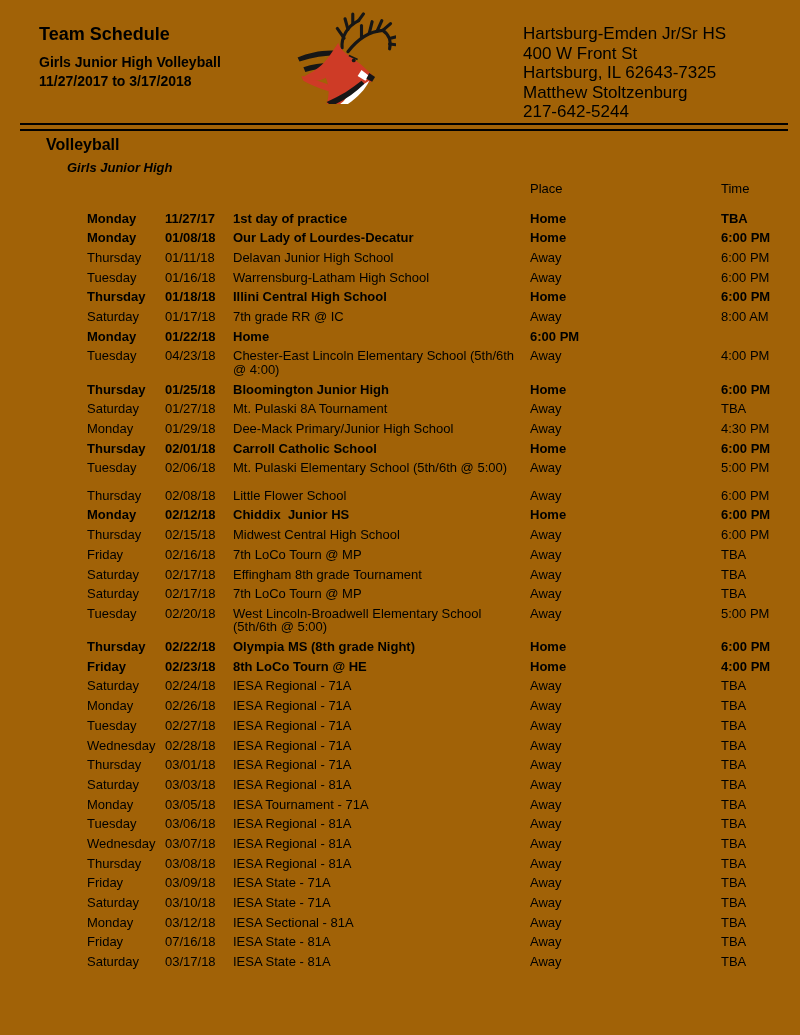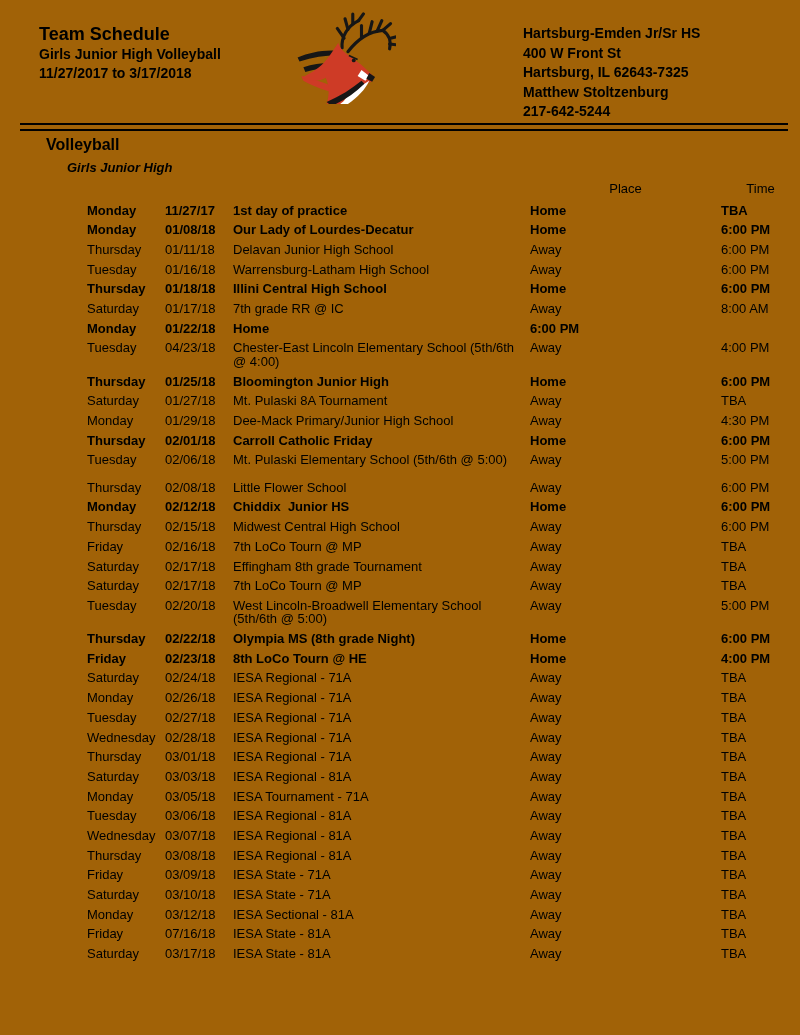--- a/index.html
+++ b/index.html
@@ -3,39 +3,39 @@
 <meta charset="utf-8">
 <style>
   html,body { margin:0; padding:0; background:#ffffff; }
   .page {
     position:relative; width:800px; height:1035px; background:#a16207;
     font-family:"Liberation Sans", sans-serif; color:#000; overflow:hidden;
   }
   
   .hdr-left { position:absolute; left:39px; top:24px; }
   .hdr-title { font-size:18px; font-weight:bold; line-height:20px; }
-  .hdr-sub   { font-size:14px; font-weight:bold; line-height:17px; margin-top:2px; }
+  .hdr-sub   { font-size:14px; font-weight:bold; line-height:17px; margin-top:10px; }
   .hdr-range { font-size:14px; font-weight:bold; line-height:17px; margin-top:2px; }
   .logo { position:absolute; left:296px; top:12px; }
-  .hdr-right { position:absolute; left:523px; top:24px; font-size:14px; font-weight:bold; line-height:19.5px; }
+  .hdr-right { position:absolute; left:523px; top:24px; font-size:17px; font-weight:normal; line-height:19.5px; }
   
   .rule {
     position:absolute; top:123px; left:20px; width:768px; height:8px;
     border-top:2.6px solid #000; border-bottom:2px solid #000; box-sizing:border-box;
   }
   
   .sport { position:absolute; left:46px; top:136px; font-size:16px; font-weight:bold; }
   .team  { position:absolute; left:67px; top:160px; font-size:13px; font-weight:bold; font-style:italic; }
   
   .table { position:absolute; left:87px; top:182px; width:713px; font-size:13px; }
   .row {
     display:grid; grid-template-columns:78px 68px 297px 191px auto;
     line-height:13.5px; margin-bottom:6.2px;
   }
-  .thead { margin-bottom:8px;text-align:center; }
+  .thead { margin-bottom:16px; }
   .c-opp { padding-right:9px; white-space:pre-wrap; }
   .bold { font-weight:bold; }
   .gap-xs { margin-top:3px; }
   .gap-lg { margin-top:14px; }
 </style>
 </head>
 <body>
 
 <div class="page">
 
@@ -175,21 +175,21 @@
         <div class="row">
           <span class="c-day">Monday</span>
           <span class="c-date">01/29/18</span>
           <span class="c-opp">Dee-Mack Primary/Junior High School</span>
           <span class="c-place">Away</span>
           <span class="c-time">4:30 PM</span>
         </div>
         <div class="row bold">
           <span class="c-day">Thursday</span>
           <span class="c-date">02/01/18</span>
-          <span class="c-opp">Carroll Catholic Friday</span>
+          <span class="c-opp">Carroll Catholic School</span>
           <span class="c-place">Home</span>
           <span class="c-time">6:00 PM</span>
         </div>
         <div class="row">
           <span class="c-day">Tuesday</span>
           <span class="c-date">02/06/18</span>
           <span class="c-opp">Mt. Pulaski Elementary School (5th/6th @ 5:00)</span>
           <span class="c-place">Away</span>
           <span class="c-time">5:00 PM</span>
         </div>

